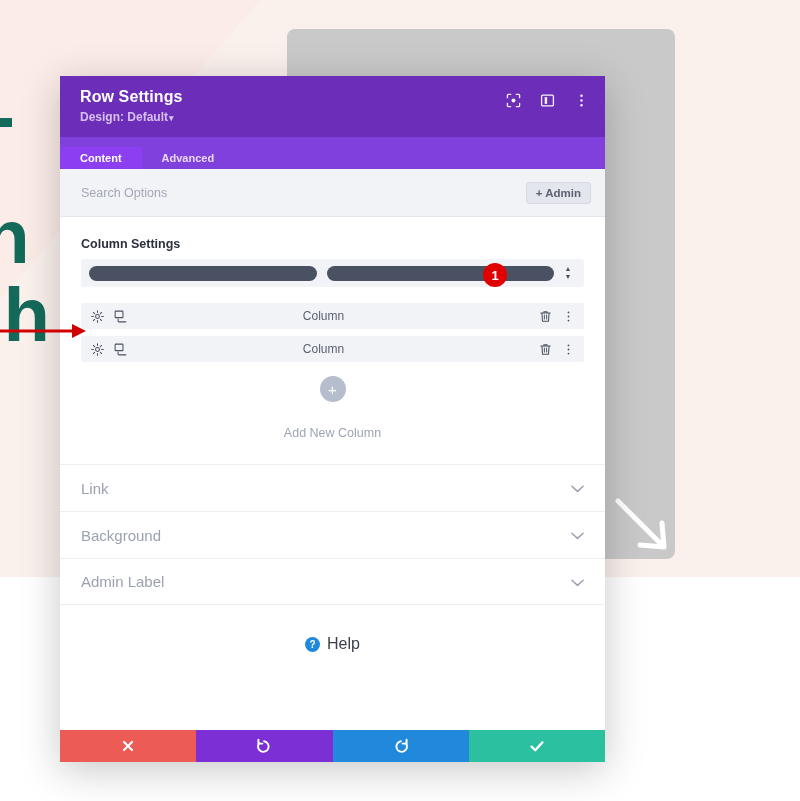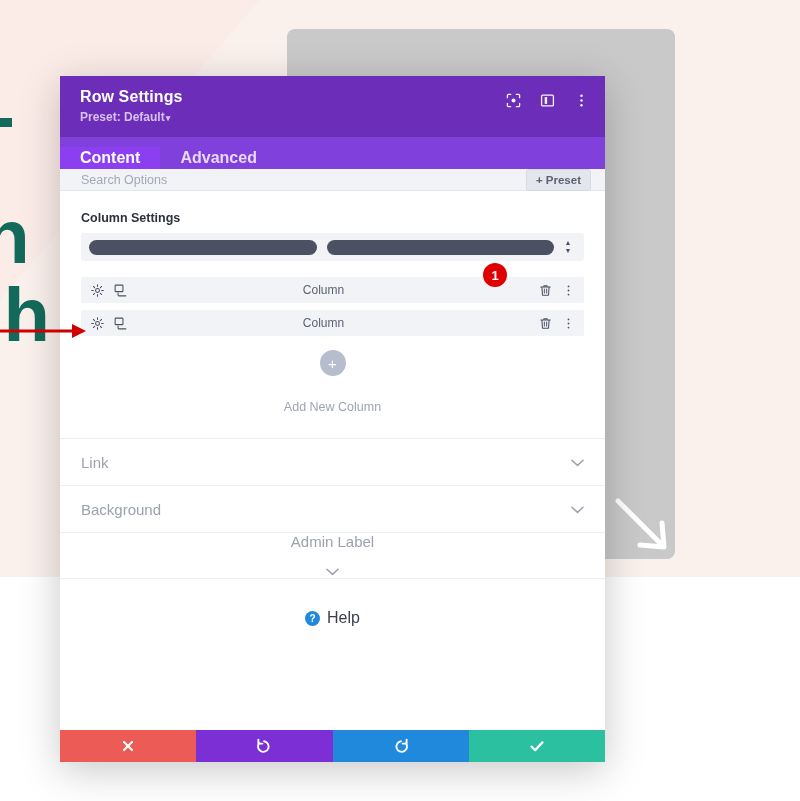--- a/index.html
+++ b/index.html
@@ -117,34 +117,34 @@
   }
 
   .tabs {
     display: flex;
     height: 32px;
     background: #8040dc;
   }
   .tab {
     padding: 0 20px;
     display: flex; align-items: center;
-    font-size: 16px;
+    font-size: 11px;
     font-weight: 700;
     color: #e8d9fb;
     cursor: pointer;
     margin-top: 10px;
   }
   .tab.active {
     background: #8c3ff1;
     color: #ffffff;
   }
 
   .searchbar {
     position: relative;
-    height: 22px;
+    height: 48px;
     background: #f2f3f7;
     border-bottom: 1px solid #e4e6ee;
     display: flex;
     align-items: center;
     padding: 0 14px 0 21px;
   }
   .search-input {
     flex: 1;
     border: 0;
     background: transparent;
@@ -280,21 +280,21 @@
   .toggle-row {
     height: 47px;
     border-top: 1px solid #eceef3;
     display: flex;
     align-items: center;
     justify-content: space-between;
     padding: 0 21px;
     cursor: pointer;
     gap: 12px;
   }
-  .toggle-row:last-child { border-bottom: 1px solid #eceef3; flex-direction: column; }
+  .toggle-row:last-child { border-bottom: 1px solid #eceef3; }
   .toggle-label {
     font-size: 15px;
     color: #9ba1b0;
   }
   .chev { color: #9ba1b0; }
 
   .help-wrap {
     display: flex;
     align-items: center;
     justify-content: center;
@@ -355,21 +355,21 @@
   <svg class="red-arrow" viewBox="0 0 86 18">
     <line x1="0" y1="9" x2="72" y2="9" stroke="#d10000" stroke-width="3"></line>
     <polygon points="72,2 86,9 72,16" fill="#d10000"></polygon>
   </svg>
 
   <div class="modal">
 
     <div class="modal-header">
       <div class="modal-title">Row Settings</div>
       <div class="modal-preset">
-        <span>Preset: Default</span><span class="caret">▾</span>
+        <span>Design: Default</span><span class="caret">▾</span>
       </div>
 
       <div class="header-icons">
         <div class="hicon">
           <svg width="15" height="15" viewBox="0 0 16 16">
             <path d="M1.5 5V2.5a1 1 0 011-1H5M11 1.5h2.5a1 1 0 011 1V5M14.5 11v2.5a1 1 0 01-1 1H11M5 14.5H2.5a1 1 0 01-1-1V11" fill="none" stroke="#ffffff" stroke-width="1.4" stroke-linecap="round"></path>
             <circle cx="8" cy="8" r="2.1" fill="#ffffff"></circle>
           </svg>
         </div>
         <div class="hicon">
@@ -388,21 +388,21 @@
       </div>
     </div>
 
     <div class="tabs">
       <div class="tab active">Content</div>
       <div class="tab">Advanced</div>
     </div>
 
     <div class="searchbar">
       <input class="search-input" type="text" placeholder="Search Options" style="">
-      <button class="filter-btn">+ Preset</button>
+      <button class="filter-btn">+ Admin</button>
     </div>
 
     <div class="body-scroll">
 
       <div class="section-label">Column Settings</div>
 
       <div class="structure-picker">
         <div class="struct-bars">
           <div class="struct-bar"></div>
           <div class="struct-bar"></div>

